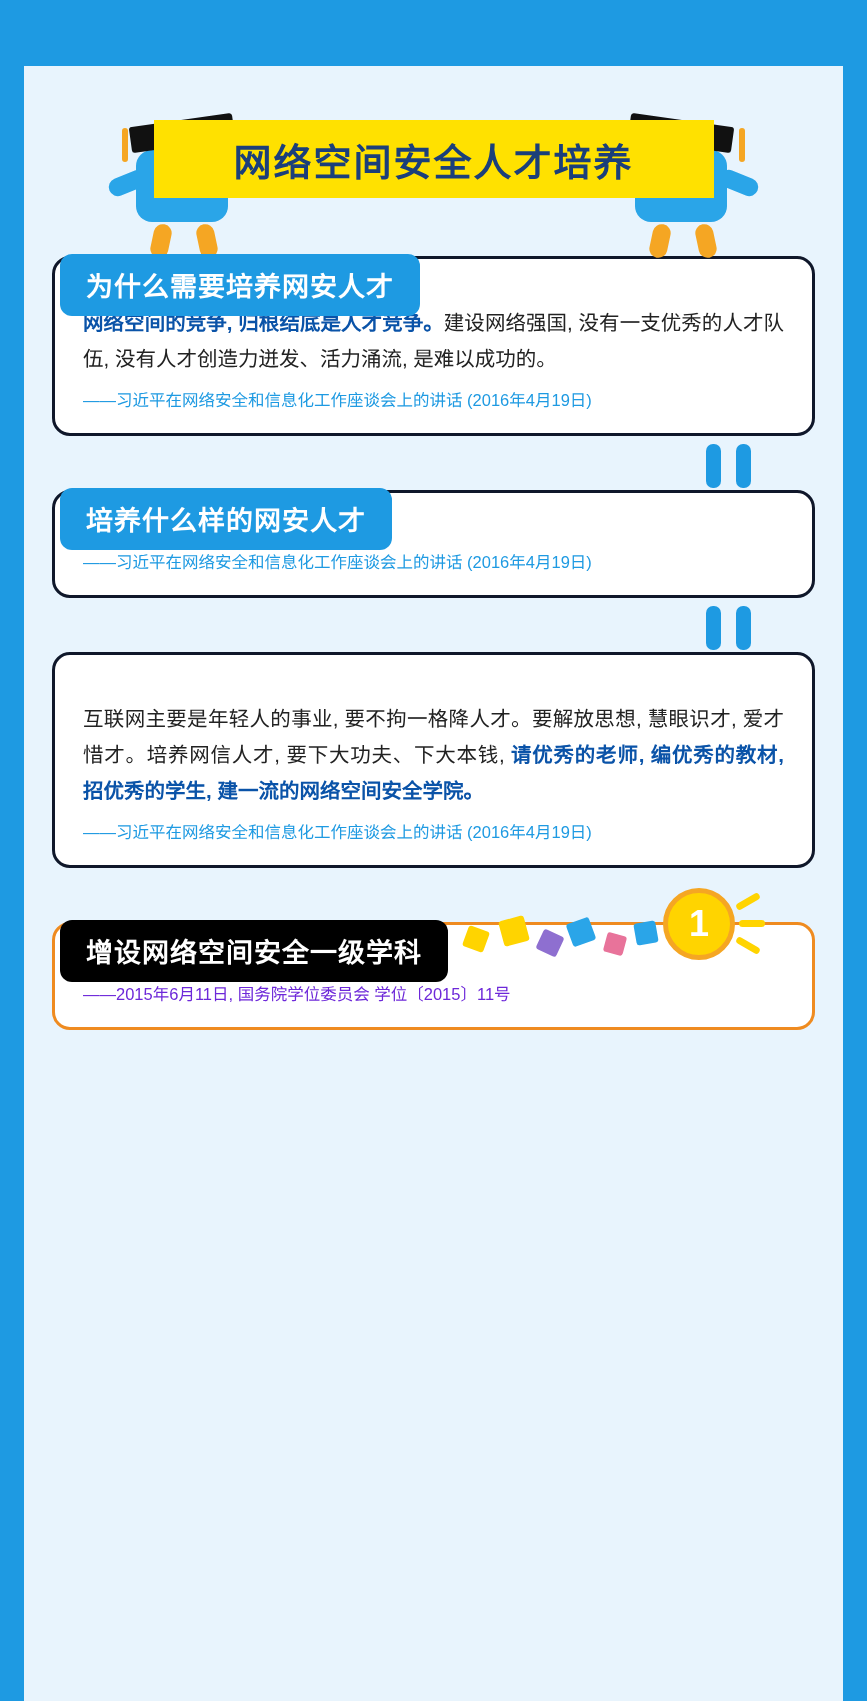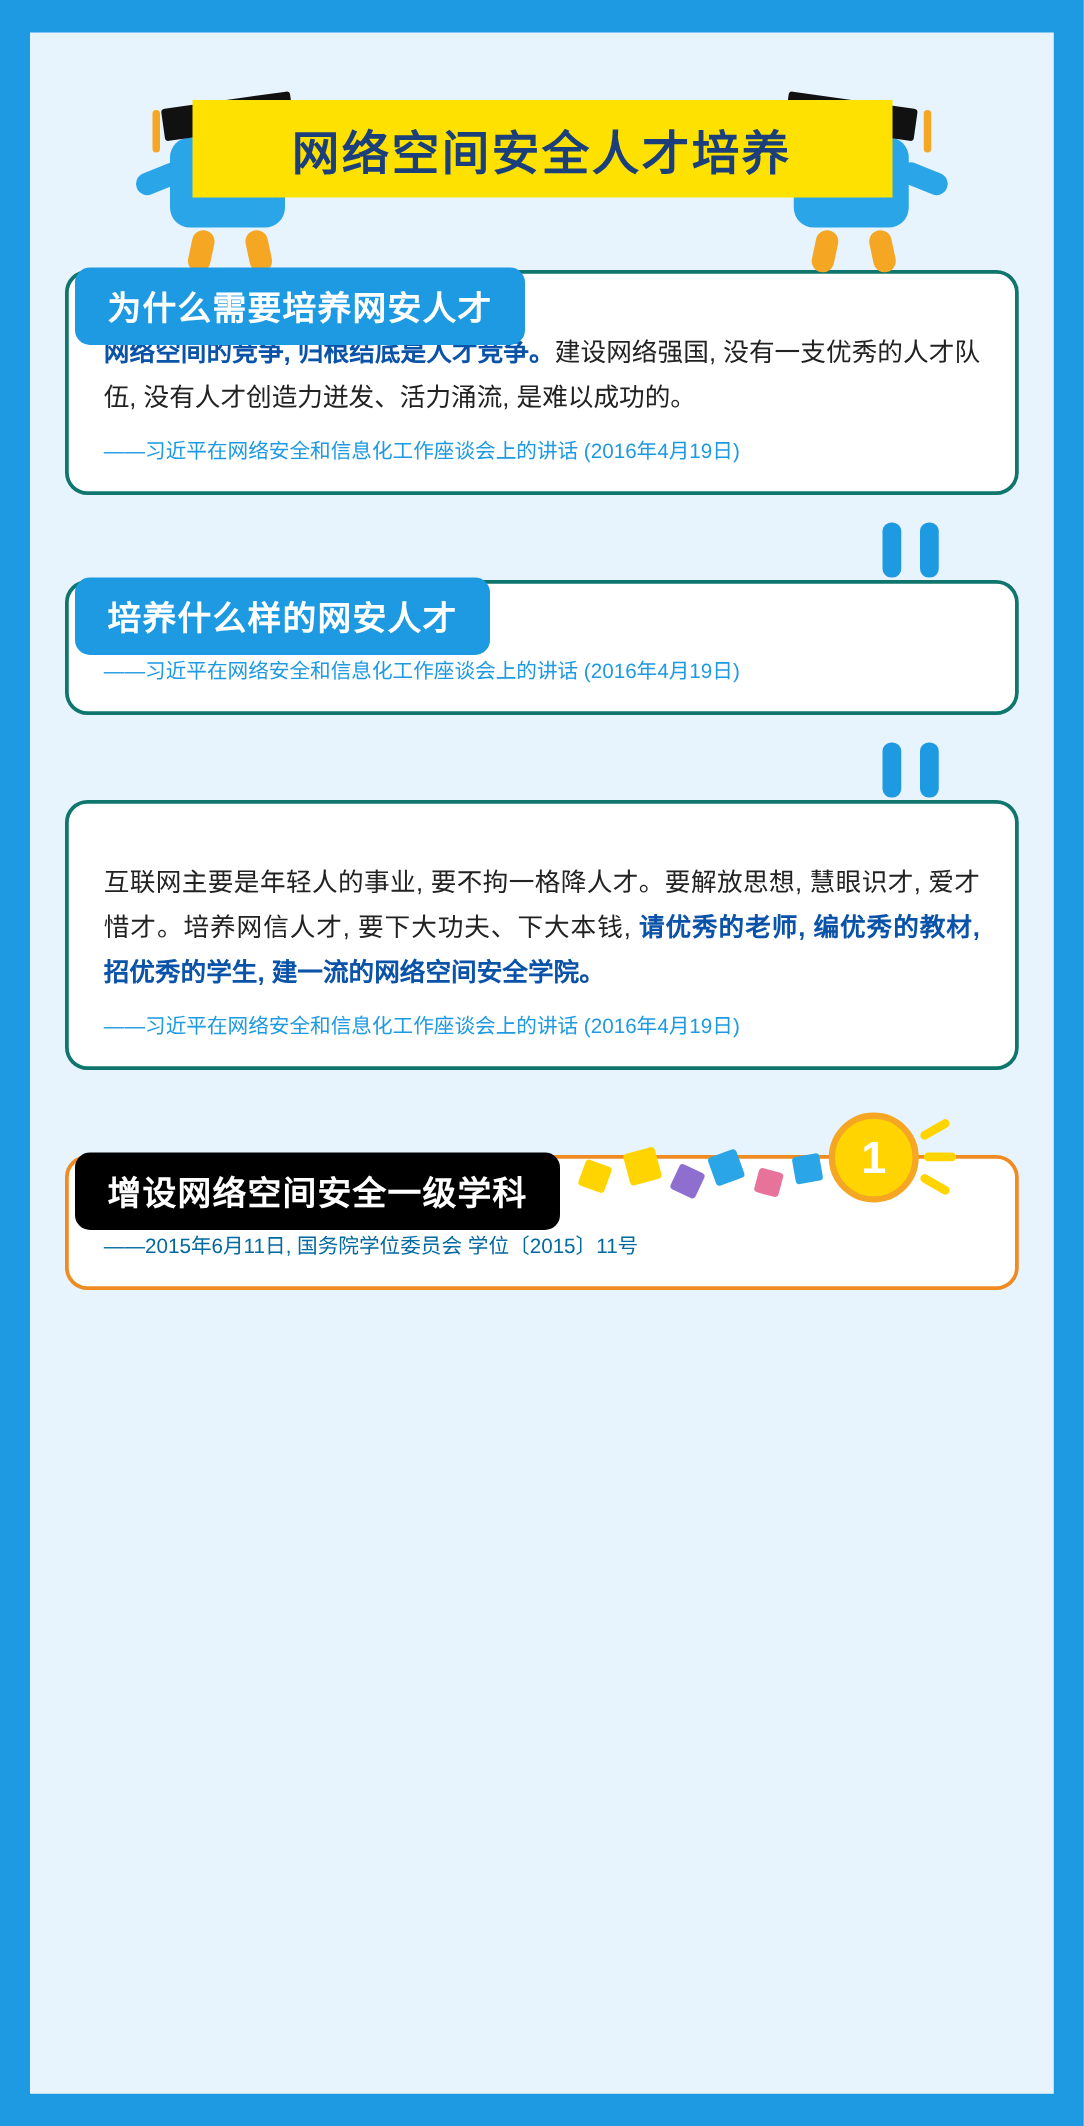--- a/index.html
+++ b/index.html
@@ -27,20 +27,21 @@
     height: 100%;
     background: #e8f4fd;
     box-sizing: border-box;
     padding: 0 28px;
   }
 
   
   .header {
     position: relative;
     height: 190px;
+    margin-top: 40px;
   }
   .banner {
     position: absolute;
     left: 50%;
     transform: translateX(-50%);
     top: 54px;
     width: 560px;
     height: 78px;
     background: #ffe100;
     display: flex;
@@ -131,24 +132,24 @@
     height: 34px;
     background: #f5a623;
     border-radius: 3px;
   }
   .mascot-left .tassel { left: -2px; }
   .mascot-right .tassel { right: -2px; }
 
   
   .section {
     position: relative;
-    margin-bottom: 20px;
+    margin-bottom: 6px;
   }
   .card {
-    border: 3px solid #0f766e;
+    border: 3px solid #0f172a;
     border-radius: 18px;
     background: #ffffff;
     padding: 46px 28px 22px 28px;
     box-sizing: border-box;
   }
   .card.orange {
     border-color: #ef8b20;
   }
   .tag {
     position: absolute;
@@ -174,21 +175,21 @@
   .body-text b {
     color: #0a53a8;
     font-weight: bold;
   }
   .source {
     margin-top: 10px;
     text-align: left;
     font-size: 16.5px;
     color: #1e9ae2;
   }
-  .source.orange { color: #0369a1; }
+  .source.orange { color: #6d28d9; }
 
   
   .connector {
     position: relative;
     height: 48px;
   }
   .connector .bar {
     position: absolute;
     top: 2px;
     width: 15px;

